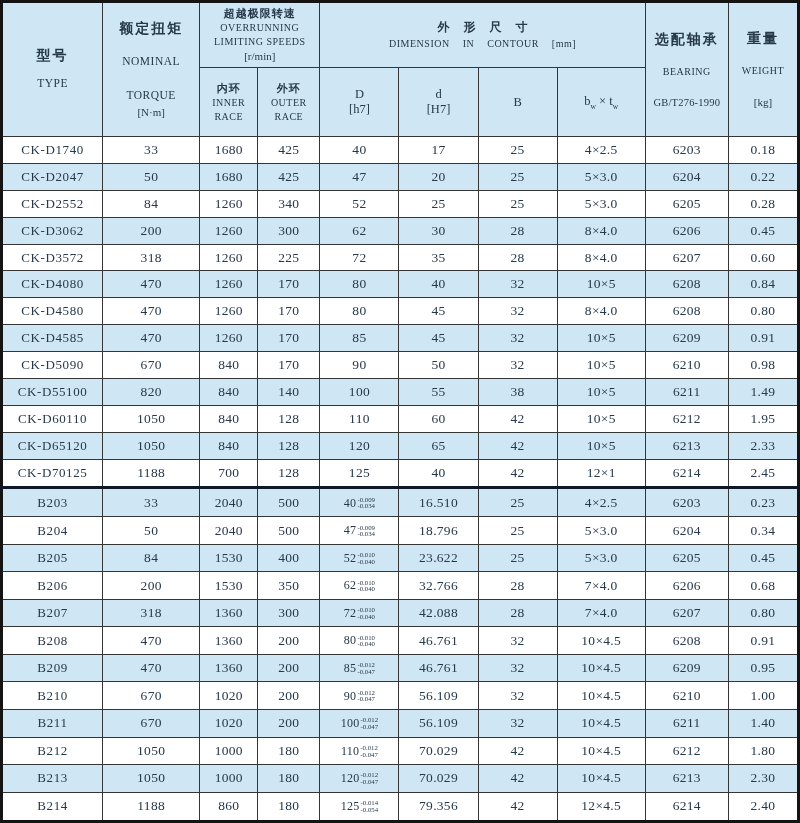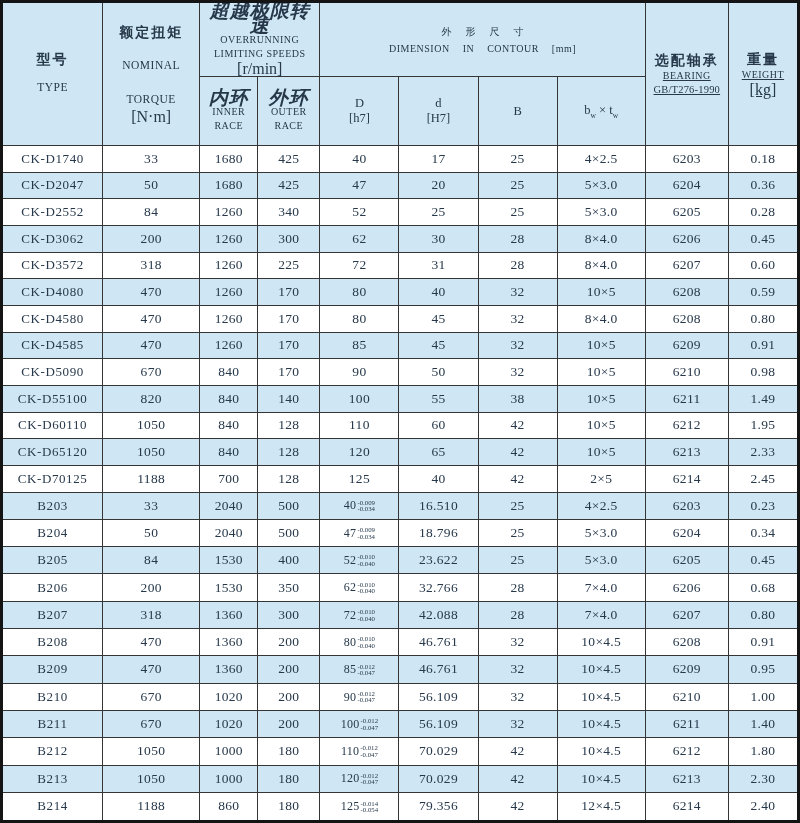--- a/index.html
+++ b/index.html
@@ -7,32 +7,32 @@
        font-family:"Liberation Serif","DejaVu Serif",serif;color:#26384a;}
   table{border-collapse:collapse;table-layout:fixed;width:800px;height:823px;
         background:#ffffff;border:3px solid #141414;}
   th,td{border:1.6px solid #353535;text-align:center;vertical-align:middle;
         padding:0;overflow:hidden;}
   thead th{background:#cfe7f5;font-weight:normal;}
   thead tr.hrow1{height:66px;}
   thead tr.hrow2{height:69px;}
   tbody tr:nth-child(even){background:#cfe7f5;}
   tbody tr:nth-child(odd){background:#ffffff;}
-  tbody tr.series-sep td{border-top:1px solid #0f172a;}
+  tbody tr.series-sep td{border-top:3px solid #0f172a;}
   tbody td{font-size:13.5px;letter-spacing:0.3px;}
   td.type-cell{font-size:13px;letter-spacing:0.6px;}
 
   .zh{font-size:14px;font-weight:600;letter-spacing:2px;line-height:17px;}
-  .zh-sm{font-size:19px;font-weight:600;letter-spacing:1px;line-height:15px;font-style:italic;}
+  .zh-sm{font-size:11px;font-weight:600;letter-spacing:1px;line-height:15px;}
   .en{font-size:10px;line-height:14px;letter-spacing:0.5px;}
   .en-lg{font-size:11.5px;line-height:19px;letter-spacing:0.5px;margin-top:15px;}
-  .unit{font-size:16px;line-height:15px;}
-  .gap8{margin-top:0;text-decoration:underline;}
+  .unit{font-size:11px;line-height:15px;}
+  .gap8{margin-top:17px;}
   .gap10{margin-top:10px;}
-  .wide-zh{font-size:10px;font-weight:400;letter-spacing:14px;text-indent:14px;line-height:18px;}
+  .wide-zh{font-size:12px;font-weight:700;letter-spacing:14px;text-indent:14px;line-height:18px;}
   .wide-en{font-size:10px;word-spacing:10px;letter-spacing:0.5px;line-height:16px;margin-top:0;}
   .dim-sub{font-size:12.5px;line-height:15px;}
   .bearing-std{font-size:10.5px;letter-spacing:0.2px;line-height:13px;}
   sub{font-size:7.5px;}
 
   .tol-main{font-size:12px;vertical-align:middle;}
   .tol-stack{display:inline-flex;flex-direction:column;align-items:flex-start;
              font-size:6.8px;line-height:6.6px;vertical-align:middle;
              margin-left:1px;letter-spacing:0;}
 </style>
@@ -130,21 +130,21 @@
       <tr>
         <td class="type-cell">CK-D2047</td>
         <td>50</td>
         <td>1680</td>
         <td>425</td>
         <td>47</td>
         <td>20</td>
         <td>25</td>
         <td>5×3.0</td>
         <td>6204</td>
-        <td>0.36</td>
+        <td>0.22</td>
       </tr>
       <tr>
         <td class="type-cell">CK-D2552</td>
         <td>84</td>
         <td>1260</td>
         <td>340</td>
         <td>52</td>
         <td>25</td>
         <td>25</td>
         <td>5×3.0</td>
@@ -162,37 +162,37 @@
         <td>8×4.0</td>
         <td>6206</td>
         <td>0.45</td>
       </tr>
       <tr>
         <td class="type-cell">CK-D3572</td>
         <td>318</td>
         <td>1260</td>
         <td>225</td>
         <td>72</td>
-        <td>31</td>
+        <td>35</td>
         <td>28</td>
         <td>8×4.0</td>
         <td>6207</td>
         <td>0.60</td>
       </tr>
       <tr>
         <td class="type-cell">CK-D4080</td>
         <td>470</td>
         <td>1260</td>
         <td>170</td>
         <td>80</td>
         <td>40</td>
         <td>32</td>
         <td>10×5</td>
         <td>6208</td>
-        <td>0.59</td>
+        <td>0.84</td>
       </tr>
       <tr>
         <td class="type-cell">CK-D4580</td>
         <td>470</td>
         <td>1260</td>
         <td>170</td>
         <td>80</td>
         <td>45</td>
         <td>32</td>
         <td>8×4.0</td>
@@ -260,21 +260,21 @@
         <td>2.33</td>
       </tr>
       <tr>
         <td class="type-cell">CK-D70125</td>
         <td>1188</td>
         <td>700</td>
         <td>128</td>
         <td>125</td>
         <td>40</td>
         <td>42</td>
-        <td>2×5</td>
+        <td>12×1</td>
         <td>6214</td>
         <td>2.45</td>
       </tr>
       <tr class="series-sep">
         <td class="type-cell">B203</td>
         <td>33</td>
         <td>2040</td>
         <td>500</td>
         <td><span class="tol-main">40</span><span class="tol-stack">
             <span>-0.009</span>

